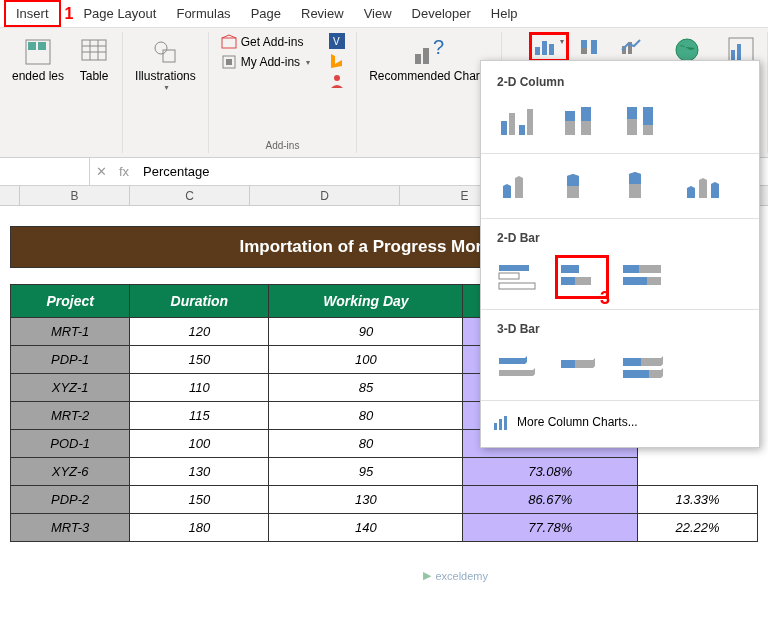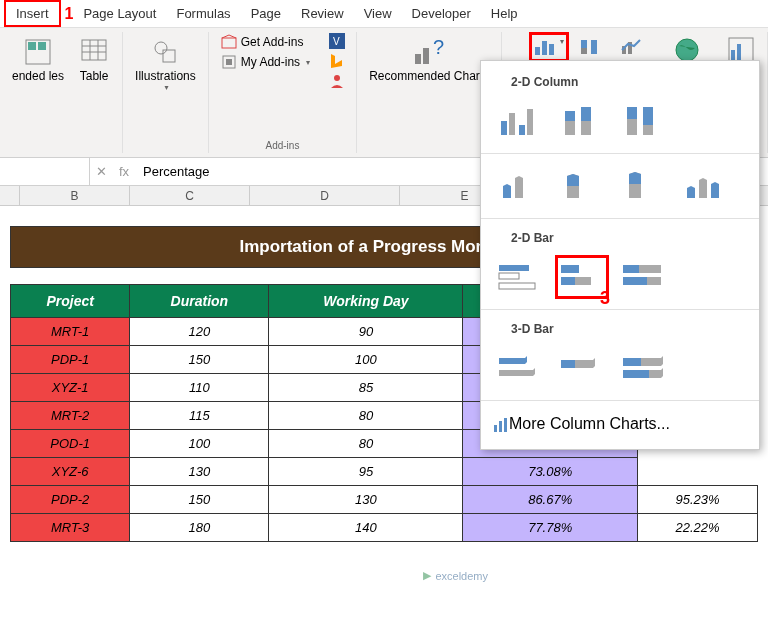--- a/index.html
+++ b/index.html
@@ -33,31 +33,31 @@
 
 .col-headers { display: flex; height: 20px; background: #f0f0f0; border-bottom: 1px solid #ccc; }
 .col-h { border-right: 1px solid #ccc; text-align: center; font-size: 12px; color: #555; line-height: 20px; }
 
 
 .sheet { padding: 20px 10px 0 10px; }
 .title-bar { background: #5a3a1a; color: #fff; text-align: center; font-weight: bold; font-size: 17px; padding: 10px 0; border: 1px solid #333; }
 table.data { border-collapse: collapse; margin-top: 16px; width: 100%; font-style: italic; }
 table.data th { background: #0a8050; color: #fff; font-weight: bold; padding: 8px 6px; border: 1px solid #333; font-size: 14px; }
 table.data td { border: 1px solid #333; padding: 6px; text-align: center; font-size: 13px; }
-table.data td.proj { background: #ef4444; }
+table.data td.proj { background: #a3a3a3; }
 table.data td.pct { background: #c4b5fd; }
 
 
 .chart-dropdown { position: absolute; top: 60px; left: 480px; width: 280px; background: #fff; border: 1px solid #ccc; box-shadow: 2px 2px 8px rgba(0,0,0,0.3); z-index: 100; padding: 8px 0; }
-.chart-section-label { font-size: 12px; font-weight: 600; padding: 6px 30px; color: #444; }
+.chart-section-label { font-size: 12px; font-weight: 600; padding: 6px 16px; color: #444; }
 .chart-row { display: flex; gap: 8px; padding: 4px 12px; }
 .chart-icon { width: 54px; height: 44px; border: 1px solid transparent; display: flex; align-items: center; justify-content: center; cursor: pointer; }
 .chart-icon.highlighted { border: 3px solid red; }
 .chart-sep { border-top: 1px solid #e0e0e0; margin: 6px 0; }
-.more-link { display: flex; align-items: flex-end; padding: 8px 12px; font-size: 16px; cursor: pointer; }
+.more-link { display: flex; align-items: flex-start; gap: 8px; padding: 8px 12px; font-size: 12px; cursor: pointer; }
 .callout3 { position: absolute; top: 288px; left: 600px; color: red; font-weight: bold; font-size: 18px; z-index: 101; }
 
 
 .chart-btn-highlight { border: 3px solid red; padding: 2px; display: inline-flex; }
 
 
 .watermark { position: absolute; bottom: 42px; right: 280px; opacity: 0.5; font-size: 11px; color: #2a5a8a; display: flex; align-items: center; gap: 4px; z-index: 50; }
 .watermark::before { content: "▶"; color: #2a8a4a; }
 </style>
 </head>
@@ -277,21 +277,21 @@
     <td>130</td>
     <td>95</td>
     <td class="pct">73.08%</td>
     <td style="border:none"></td>
         </tr>
         <tr>
           <td class="proj">PDP-2</td>
     <td>150</td>
     <td>130</td>
     <td class="pct">86.67%</td>
-    <td style="">95.23%</td>
+    <td style="">13.33%</td>
         </tr>
         <tr>
           <td class="proj">MRT-3</td>
     <td>180</td>
     <td>140</td>
     <td class="pct">77.78%</td>
     <td style="">22.22%</td>
         </tr>
       </tbody>
   </table>

